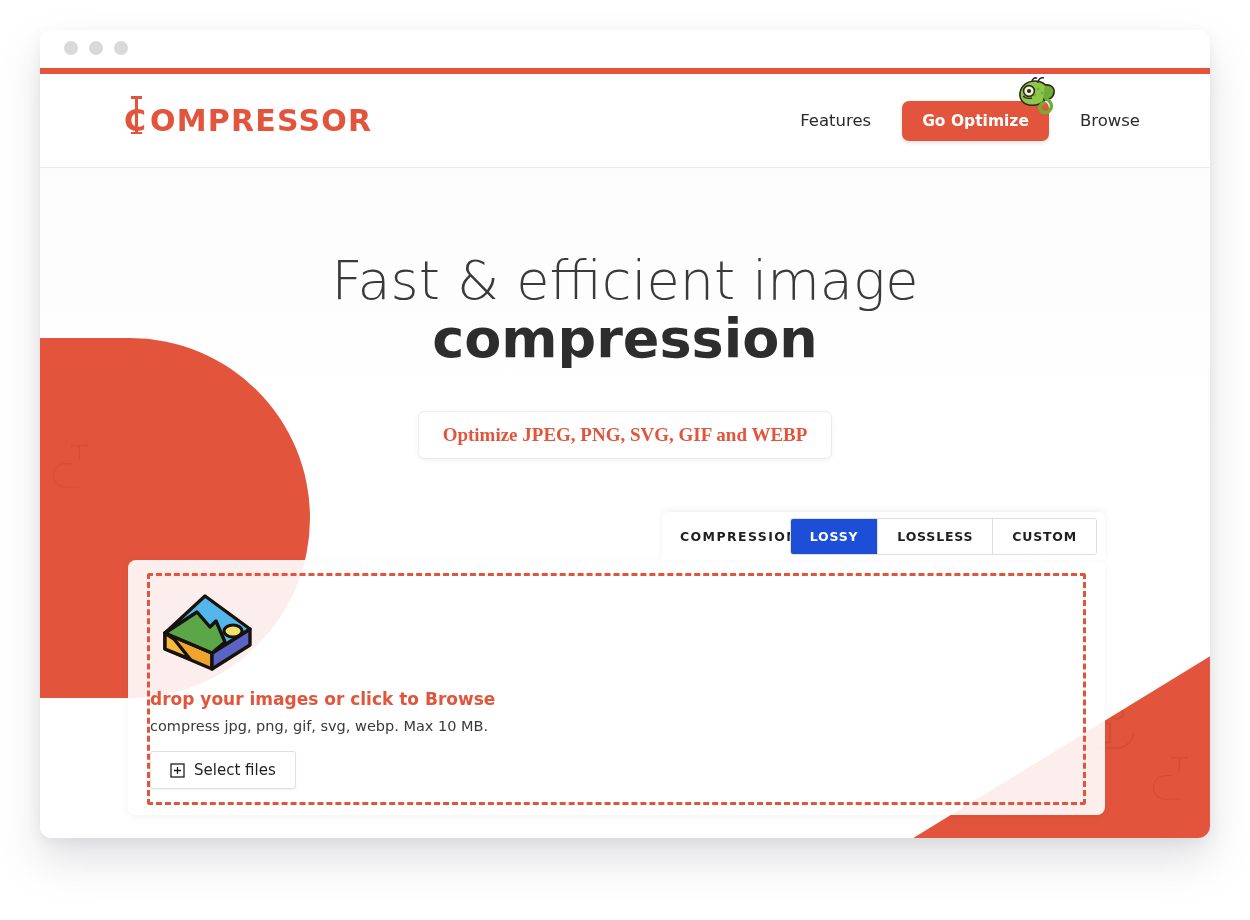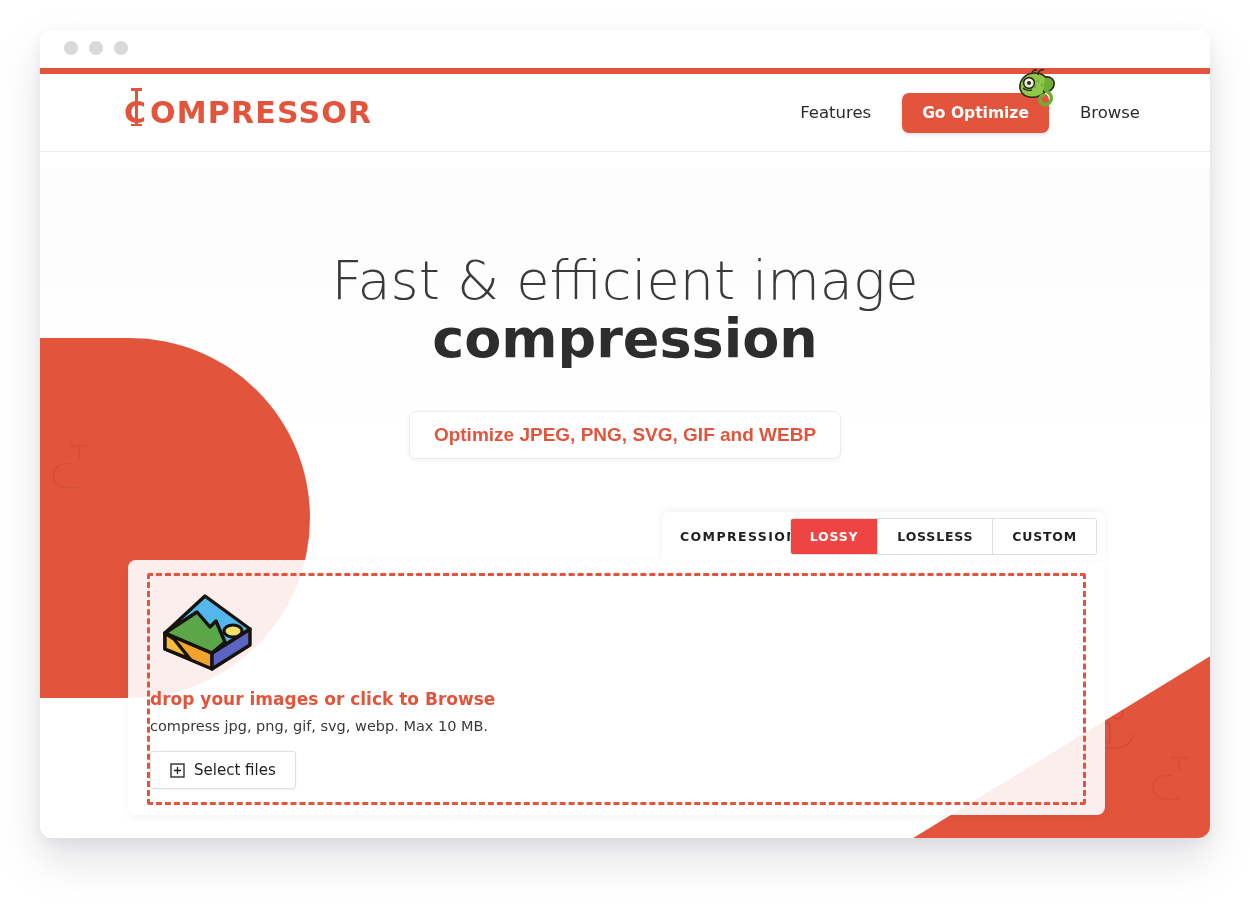--- a/index.html
+++ b/index.html
@@ -50,21 +50,21 @@
     width: 100%;
     height: 6px;
     background: #e2553c;
   }
 
   
   .site-header {
     position: absolute;
     left: 0; top: 44px;
     width: 100%;
-    height: 78px;
+    height: 94px;
     background: #ffffff;
     border-bottom: 1px solid #ececec;
     display: flex;
     align-items: center;
   }
 
   .logo {
     position: absolute;
     left: 84px;
     display: flex;
@@ -200,21 +200,21 @@
     display: inline-block;
     margin-top: 42px;
     background: #ffffff;
     border: 1px solid #ececec;
     border-radius: 7px;
     padding: 12px 24px;
     font-size: 19px;
     font-weight: bold;
     color: #e2553c;
     box-shadow: 0 2px 5px rgba(0,0,0,0.05);
-    font-family: Liberation Sans, sans-serif;
+    font-family: Liberation Serif, serif;
   }
 
   
   .compression-bar {
     position: absolute;
     left: 622px;
     top: 344px;
     width: 443px;
     height: 48px;
     background: #ffffff;
@@ -263,21 +263,21 @@
     padding: 10px 19px;
     background: #ffffff;
     color: #1f1f1f;
     border: none;
     border-right: 1px solid #dedede;
     cursor: pointer;
     font-family: "DejaVu Sans", sans-serif;
   }
   .seg:last-child { border-right: none; }
   .seg.active {
-    background: #ef4444;
+    background: #1d4ed8;
     color: #ffffff;
   }
 
   
   .dropzone-card {
     position: absolute;
     left: 88px;
     top: 392px;
     width: 977px;
     height: 255px;

